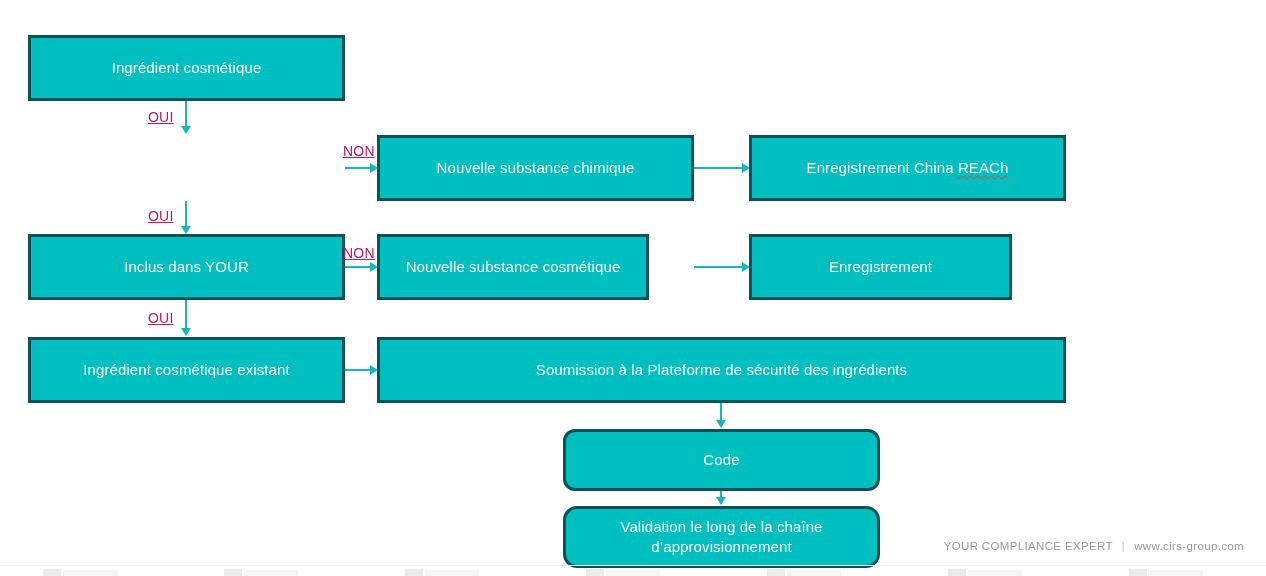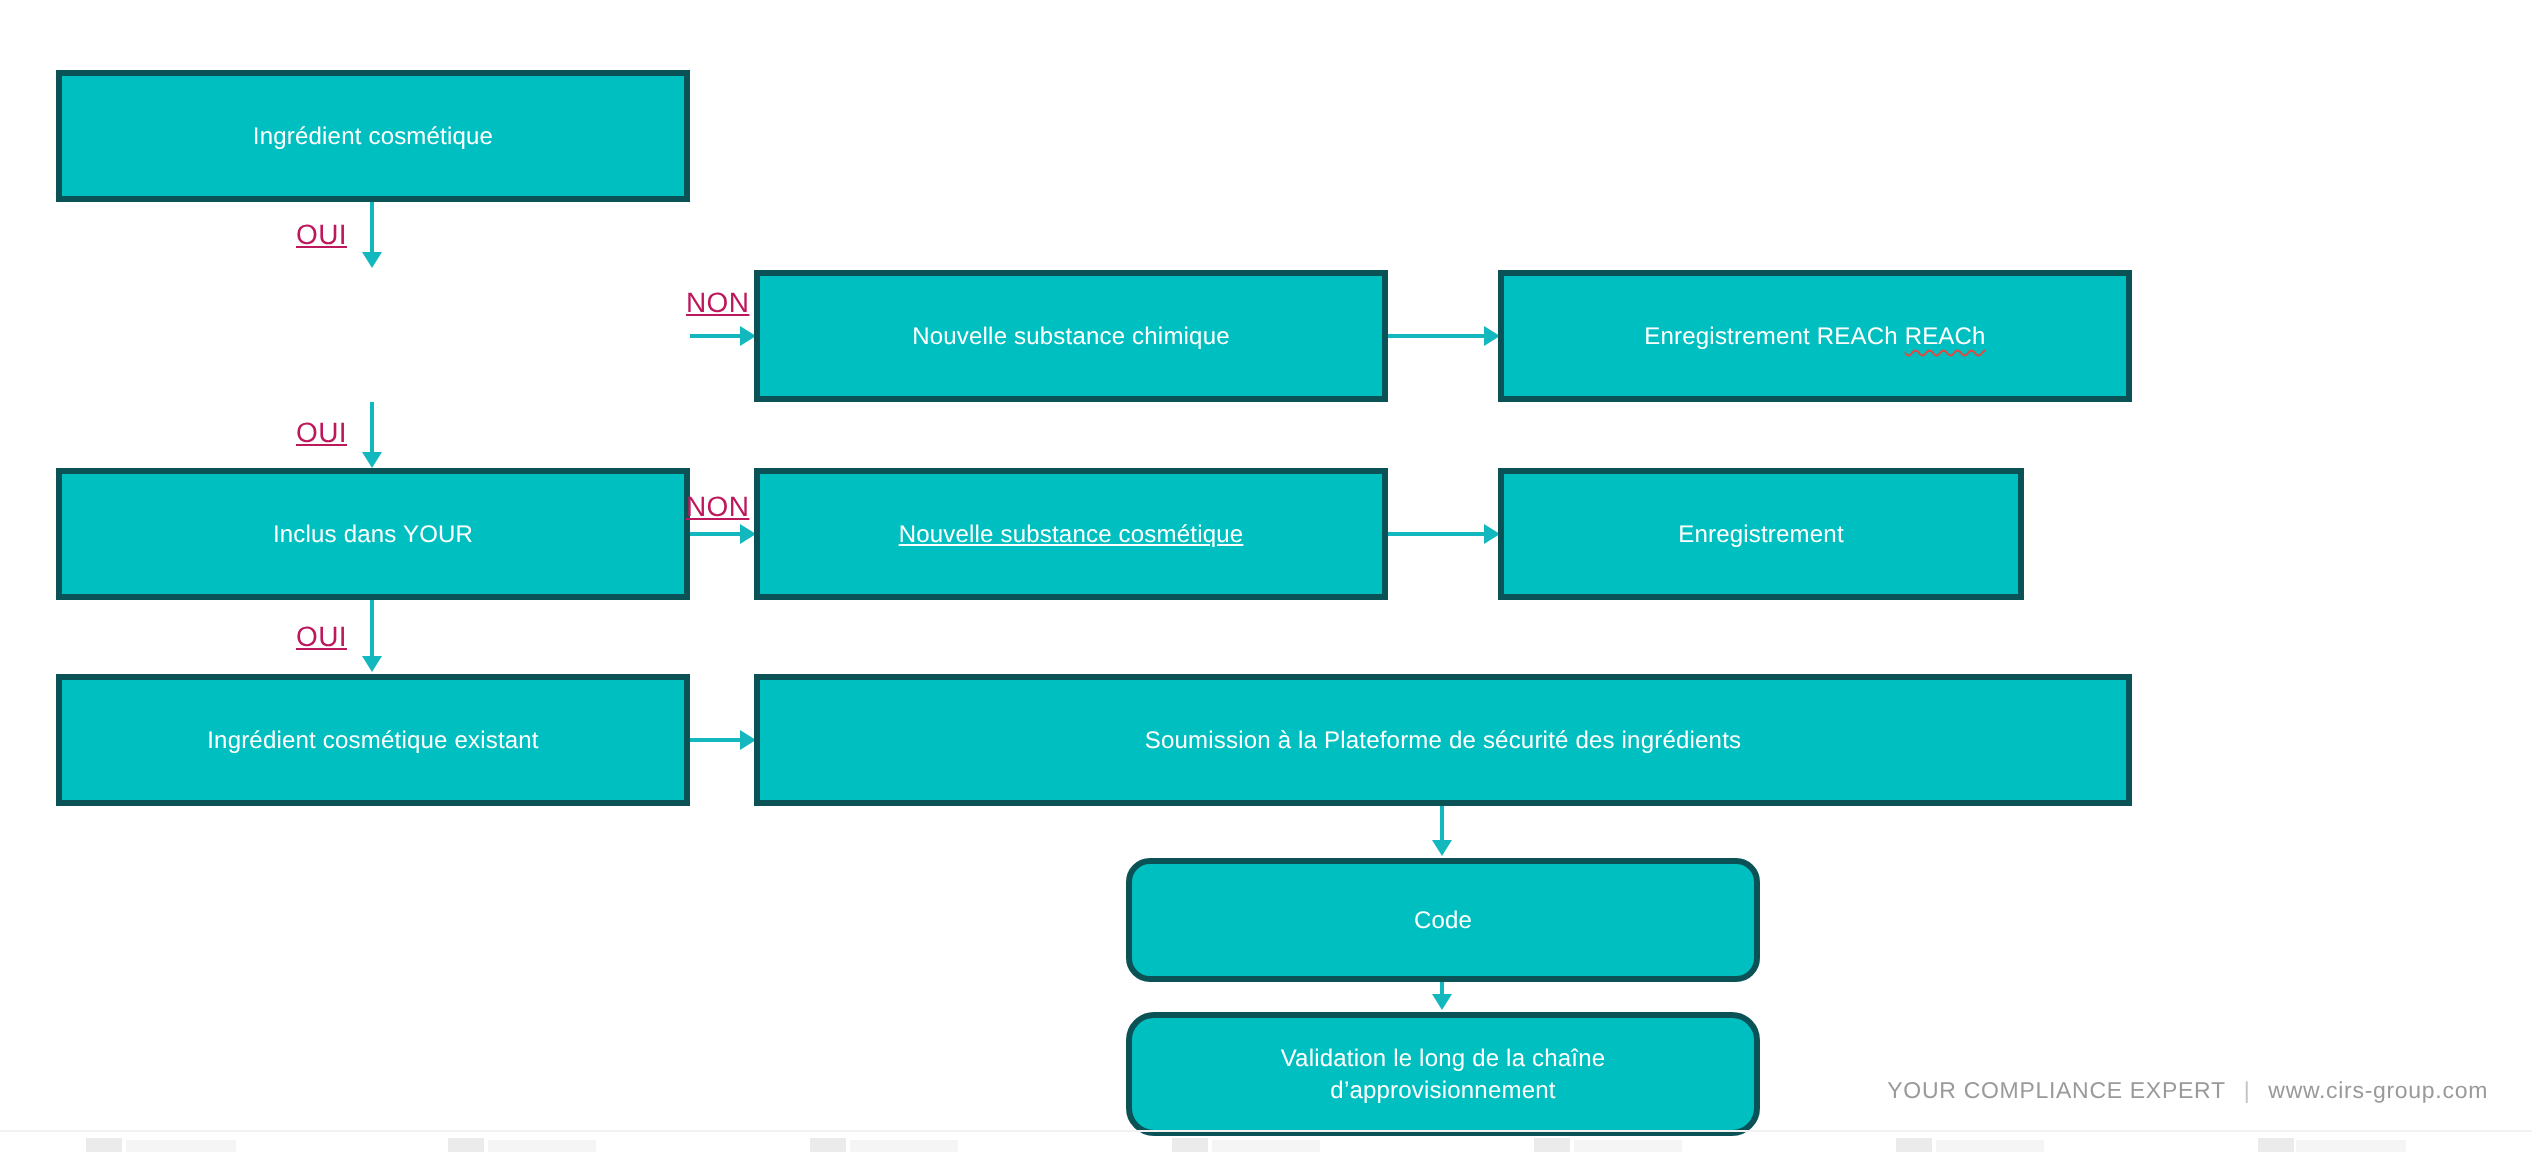--- a/index.html
+++ b/index.html
@@ -19,21 +19,21 @@
     overflow: hidden;
   }
 
   
   .node {
     position: absolute;
     box-sizing: border-box;
     background: #00bfc0;
     border: 3px solid #0b5257;
     color: #ffffff;
-    font-size: 12px;
+    font-size: 15px;
     line-height: 1.35;
     letter-spacing: .1px;
     display: flex;
     align-items: center;
     justify-content: center;
     text-align: center;
     padding: 2px 22px;
     white-space: pre-line;
   }
 
@@ -153,36 +153,36 @@
   <div class="edge-label" style="left:343px; top:143px;">NON</div>
 
   <div class="node" style="left:377px; top:135px; width:317px; height:66px;">
     <span>Nouvelle substance chimique</span>
   </div>
 
   <div class="conn-h" style="left:694px; top:167px; width:49px;"></div>
   <div class="arrow-right" style="left:742px; top:163px;"></div>
 
   <div class="node" style="left:749px; top:135px; width:317px; height:66px;">
-    <span><span>Enregistrement REACh </span><span class="misspelled">REACh</span></span>
+    <span><span>Enregistrement China </span><span class="misspelled">REACh</span></span>
   </div>
 
   <div class="conn-v" style="left:185px; top:201px; height:26px;"></div>
   <div class="arrow-down" style="left:181px; top:226px;"></div>
   <div class="edge-label" style="left:148px; top:208px;">OUI</div>
 
   <div class="node" style="left:28px; top:234px; width:317px; height:66px;">
     <span>Inclus dans YOUR</span>
   </div>
 
   <div class="conn-h" style="left:345px; top:266px; width:26px;"></div>
   <div class="arrow-right" style="left:370px; top:262px;"></div>
   <div class="edge-label" style="left:343px; top:245px;">NON</div>
 
-  <div class="node" style="left:377px; top:234px; width:317px; height:66px;text-decoration:underline;">
+  <div class="node" style="left:377px; top:234px; width:272px; height:66px;">
     <span>Nouvelle substance cosmétique</span>
   </div>
 
   <div class="conn-h" style="left:694px; top:266px; width:49px;"></div>
   <div class="arrow-right" style="left:742px; top:262px;"></div>
 
   <div class="node" style="left:749px; top:234px; width:263px; height:66px;">
     <span>Enregistrement</span>
   </div>
 

